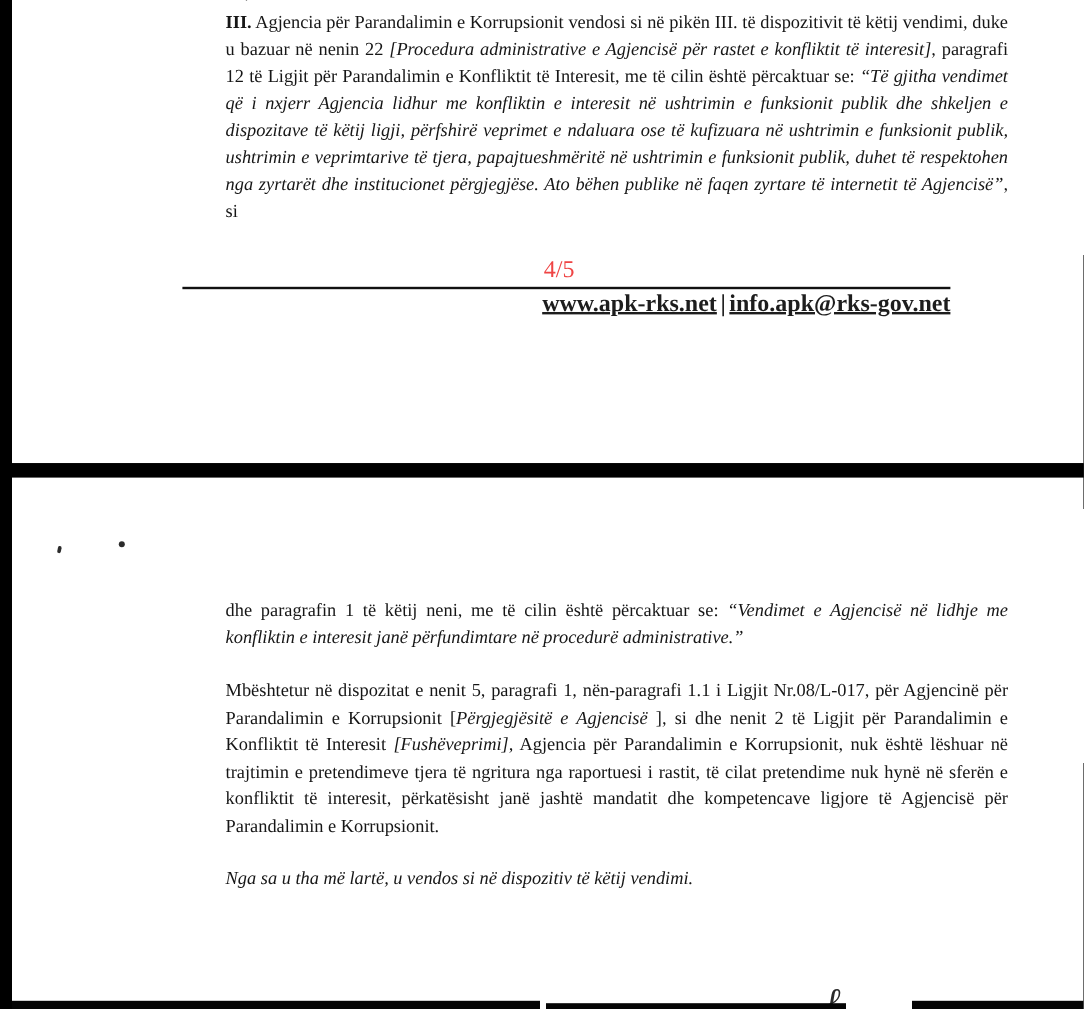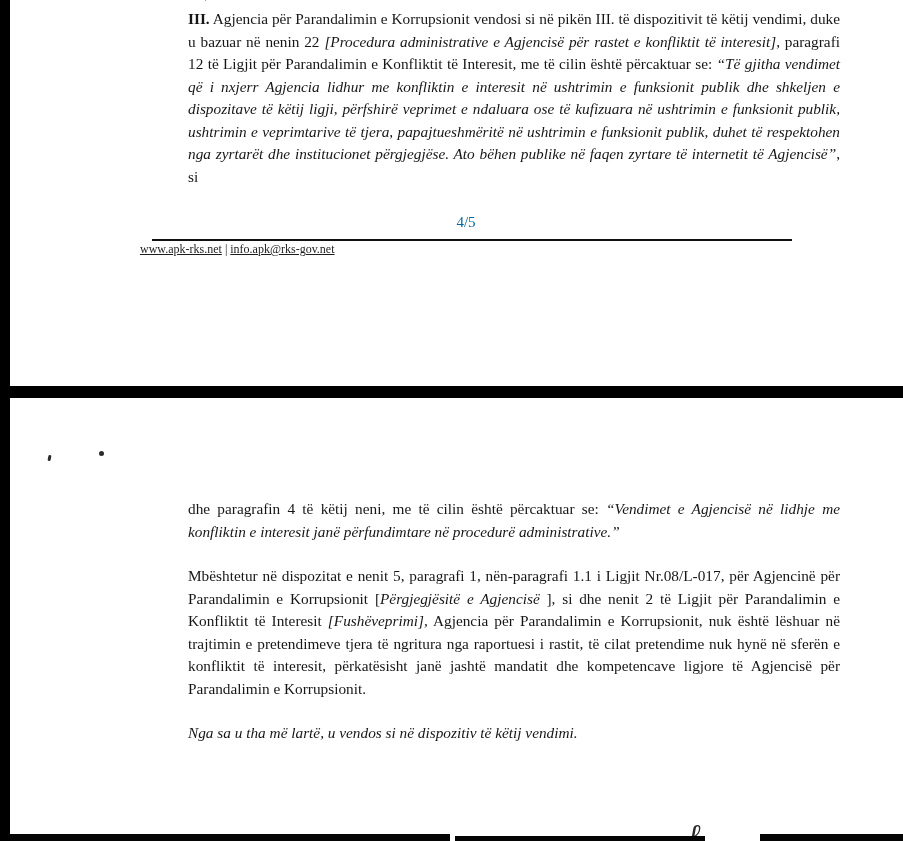--- a/index.html
+++ b/index.html
@@ -86,39 +86,40 @@
   .quote {
     font-style: italic;
   }
   
   .pagenum {
     position: absolute;
     left: 130px;
     width: 652px;
     top: 214px;
     text-align: center;
-    font-size: 15px;
-    color: #0369a1;
+    font-size: 20px;
+    color: #ef4444;
   }
   .footer-rule {
     position: absolute;
     left: 142px;
     top: 239px;
     width: 640px;
     height: 2px;
     background: #111111;
   }
   .footer-links {
     position: absolute;
     left: 130px;
     width: 652px;
     top: 242px;
-    text-align: left;
-    font-size: 12px;
+    text-align: right;
+    font-size: 20px;
     color: #1d1d1d;
+    font-weight: bold;
   }
   .footer-links a {
     color: #1d1d1d;
     text-decoration: underline;
   }
   .footer-sep {
     text-decoration: none;
     padding: 0 3px;
   }
   
@@ -190,21 +191,21 @@
   <div class="page-gap"></div>
 
   <div class="page page-bottom">
 
     <div class="speckle speck-a"></div>
     <div class="speckle speck-b"></div>
 
     <div class="content body-block-bottom">
 
       <p class="para">
-        <span>dhe paragrafin 4 të këtij neni, me të cilin është përcaktuar se: </span><i class="it quote">“Vendimet e Agjencisë në lidhje me konfliktin e interesit janë përfundimtare në procedurë administrative.”</i>
+        <span>dhe paragrafin 1 të këtij neni, me të cilin është përcaktuar se: </span><i class="it quote">“Vendimet e Agjencisë në lidhje me konfliktin e interesit janë përfundimtare në procedurë administrative.”</i>
       </p>
 
       <p class="para" style="margin-top:22px;font-family:Liberation Serif, serif;">
         <span>Mbështetur në dispozitat e nenit 5, paragrafi 1, nën-paragrafi 1.1 i Ligjit Nr.08/L-017, për Agjencinë për Parandalimin e Korrupsionit [</span><i class="it">Përgjegjësitë e Agjencisë</i><span> ], si dhe nenit 2 të Ligjit për Parandalimin e Konfliktit të Interesit </span><i class="it">[Fushëveprimi],</i><span> Agjencia për Parandalimin e Korrupsionit, nuk është lëshuar në trajtimin e pretendimeve tjera të ngritura nga raportuesi i rastit, të cilat pretendime  nuk hynë në sferën e konfliktit të interesit, përkatësisht janë jashtë mandatit dhe kompetencave ligjore të Agjencisë për Parandalimin e Korrupsionit.</span>
       </p>
 
       <p class="para" style="margin-top:22px;font-style:italic;">
         <span>Nga sa u tha më lartë, u vendos si në dispozitiv të këtij vendimi.</span>
       </p>
     </div>

